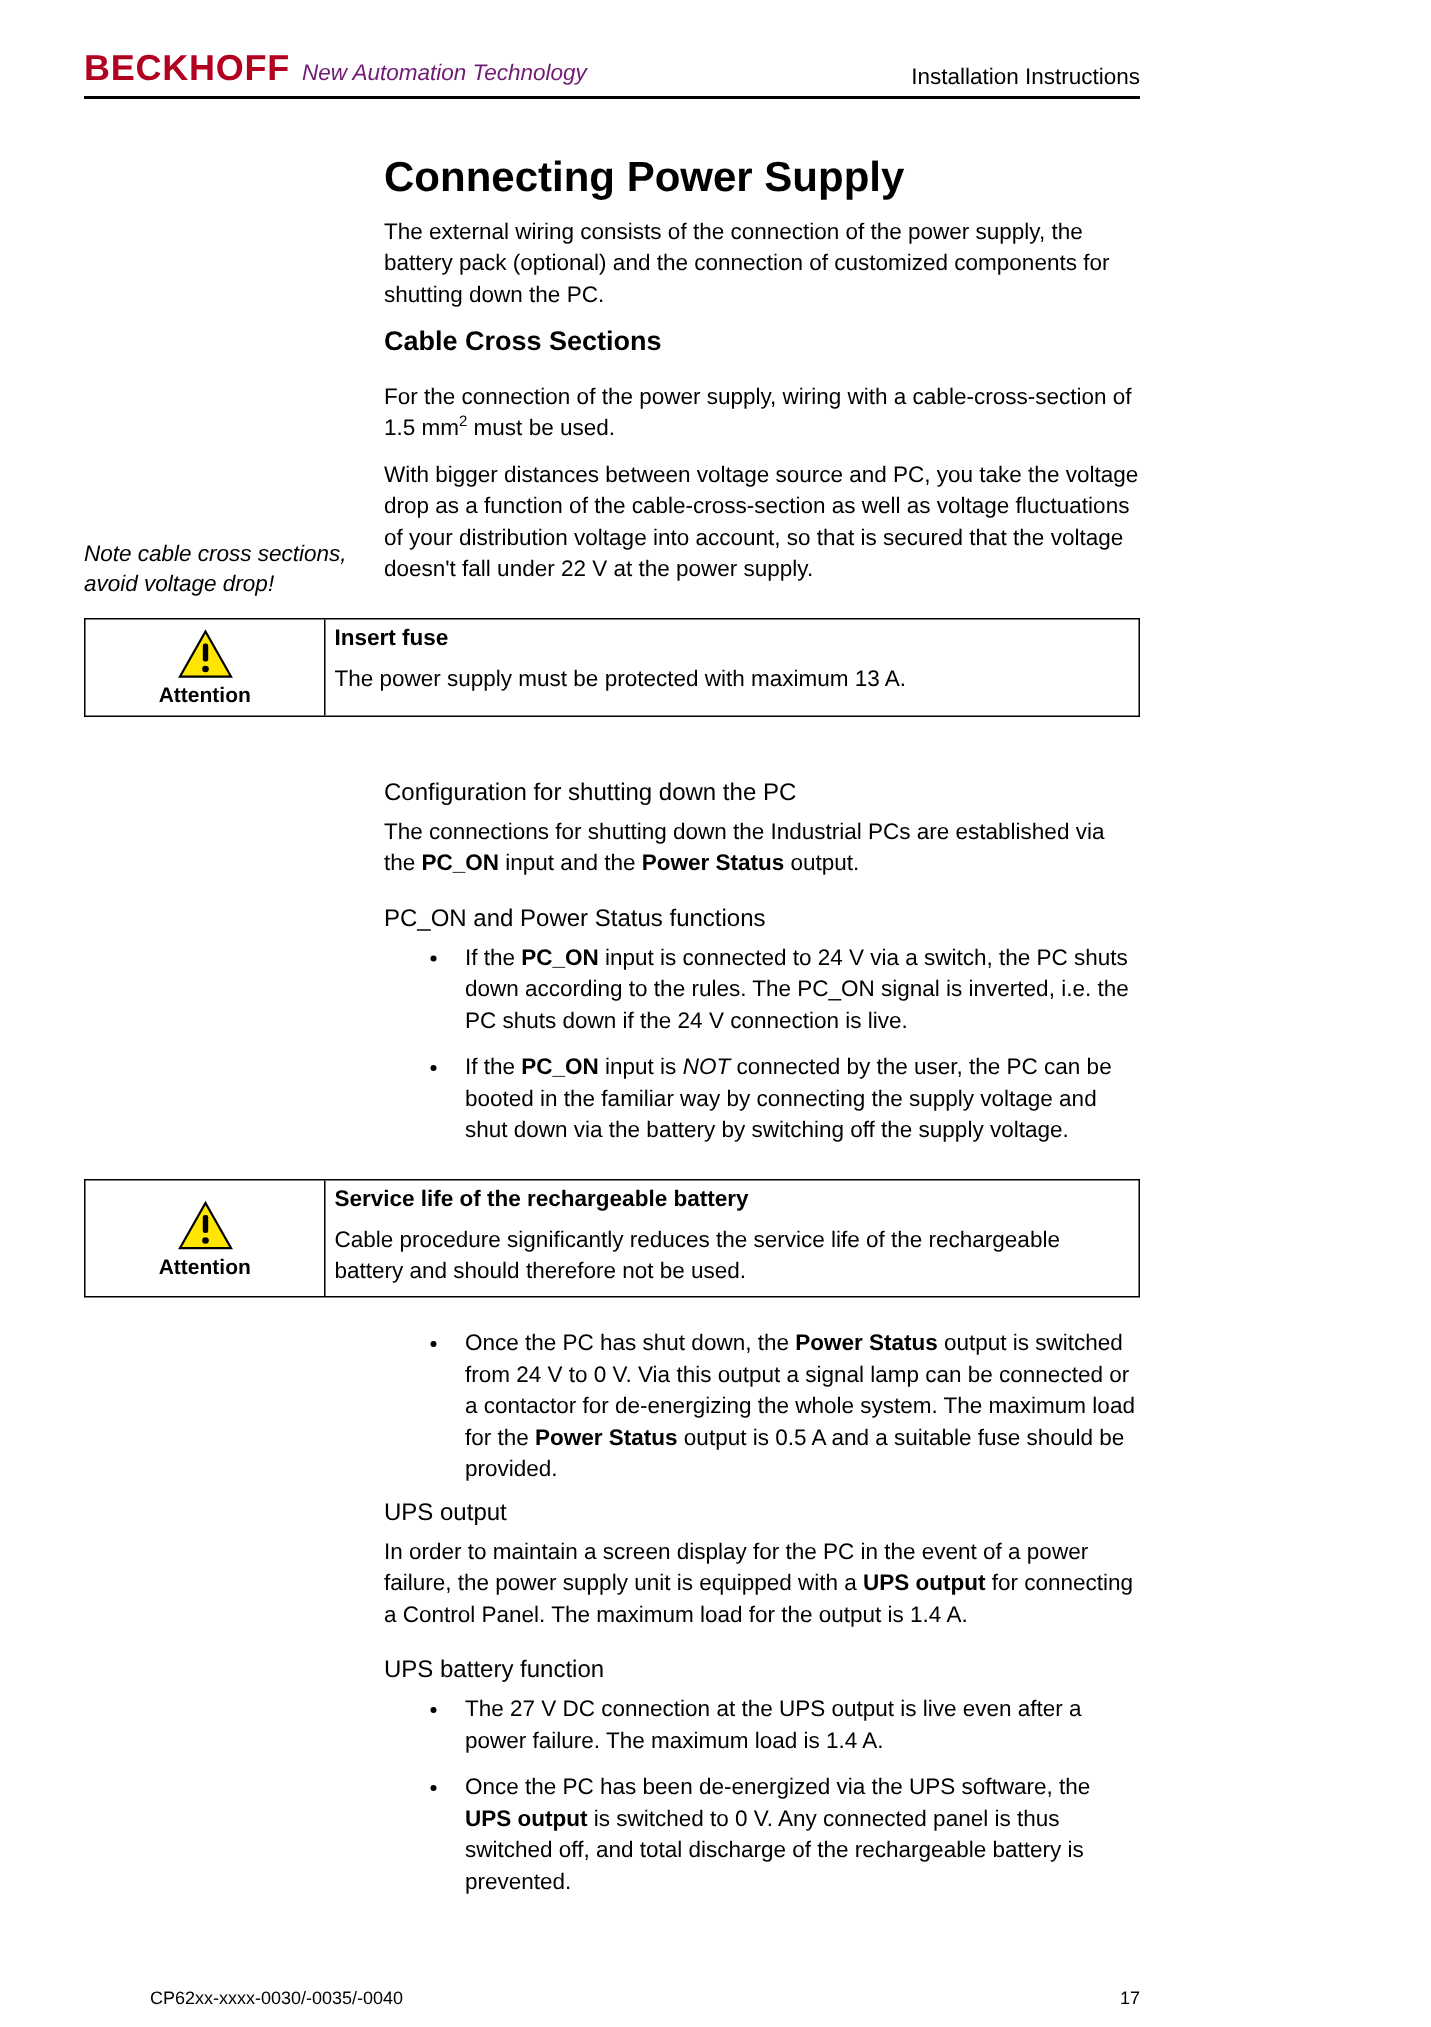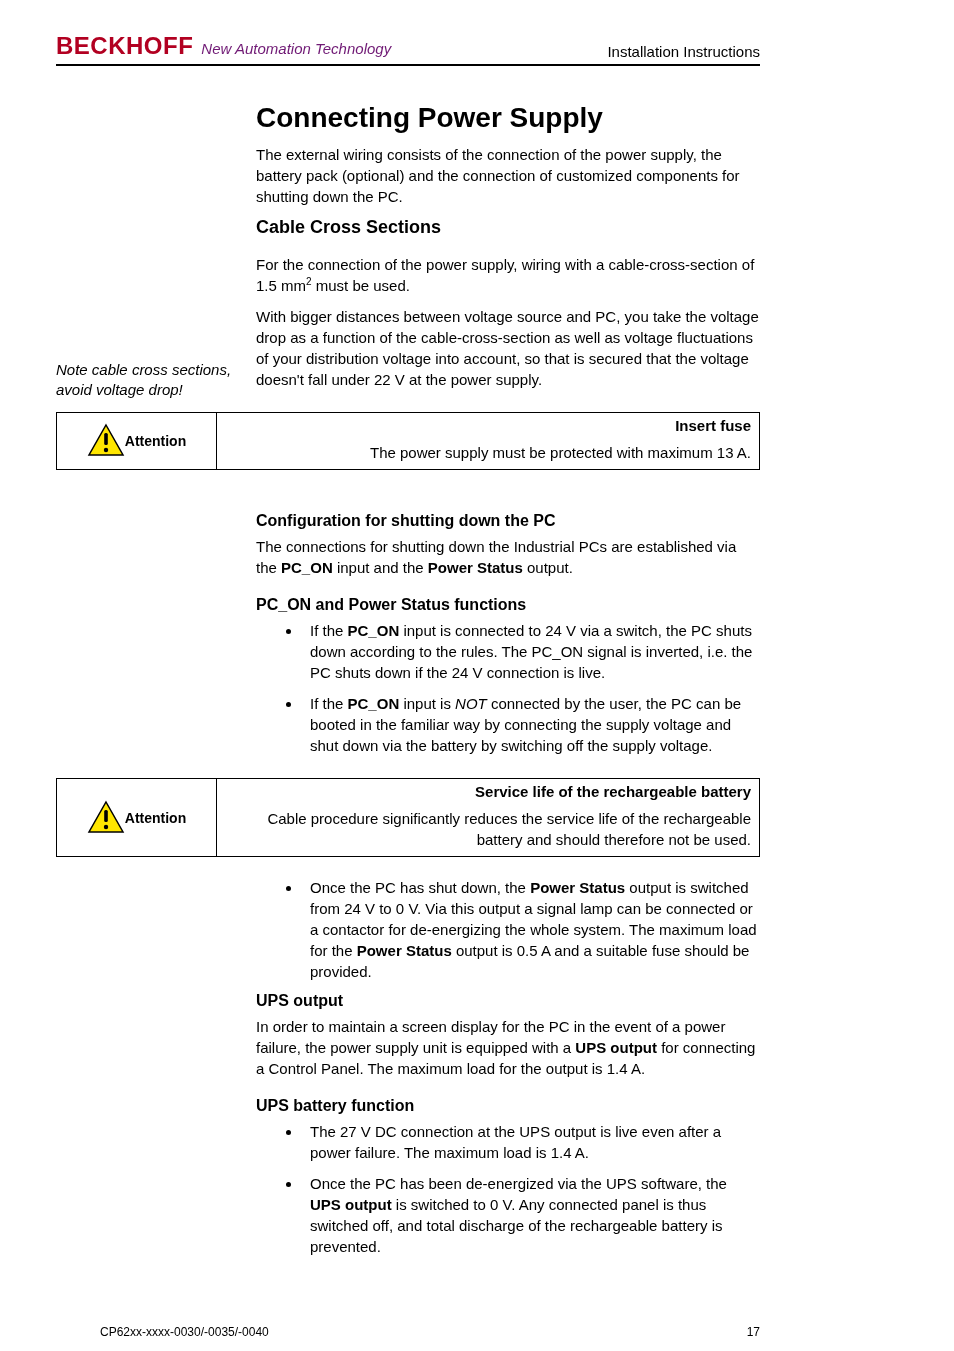--- a/index.html
+++ b/index.html
@@ -70,21 +70,21 @@
       margin-bottom: 10px;
     }
     h2.subtitle {
       font-size: 18px;
       font-weight: bold;
       margin-top: 8px;
       margin-bottom: 4px;
     }
     h3.subsub {
       font-size: 16px;
-      font-weight: bold;
+      font-weight: normal;
       margin-top: 18px;
       margin-bottom: 6px;
     }
     .body-text {
       font-size: 15px;
       line-height: 1.4;
       margin-bottom: 10px;
     }
     .sup2 {
       font-size: 10px;
@@ -104,39 +104,38 @@
     }
     .attention-box {
       border: 1px solid #000;
       display: flex;
       margin: 12px 0 16px 0;
     }
     .attention-icon-col {
       width: 160px;
       border-right: 1px solid #000;
       display: flex;
-      flex-direction: row;
+      flex-direction: column;
       align-items: center;
       justify-content: center;
       padding: 6px 4px;
     }
     .attention-icon {
       width: 38px;
       height: 34px;
       position: relative;
       margin-bottom: 2px;
     }
     .attention-label {
       font-size: 14px;
       font-weight: bold;
     }
     .attention-text-col {
       flex: 1;
       padding: 4px 8px 6px 6px;
-      text-align: right;
     }
     .attention-title {
       font-size: 15px;
       font-weight: bold;
       margin-bottom: 8px;
     }
     .attention-body {
       font-size: 15px;
       line-height: 1.4;
     }

